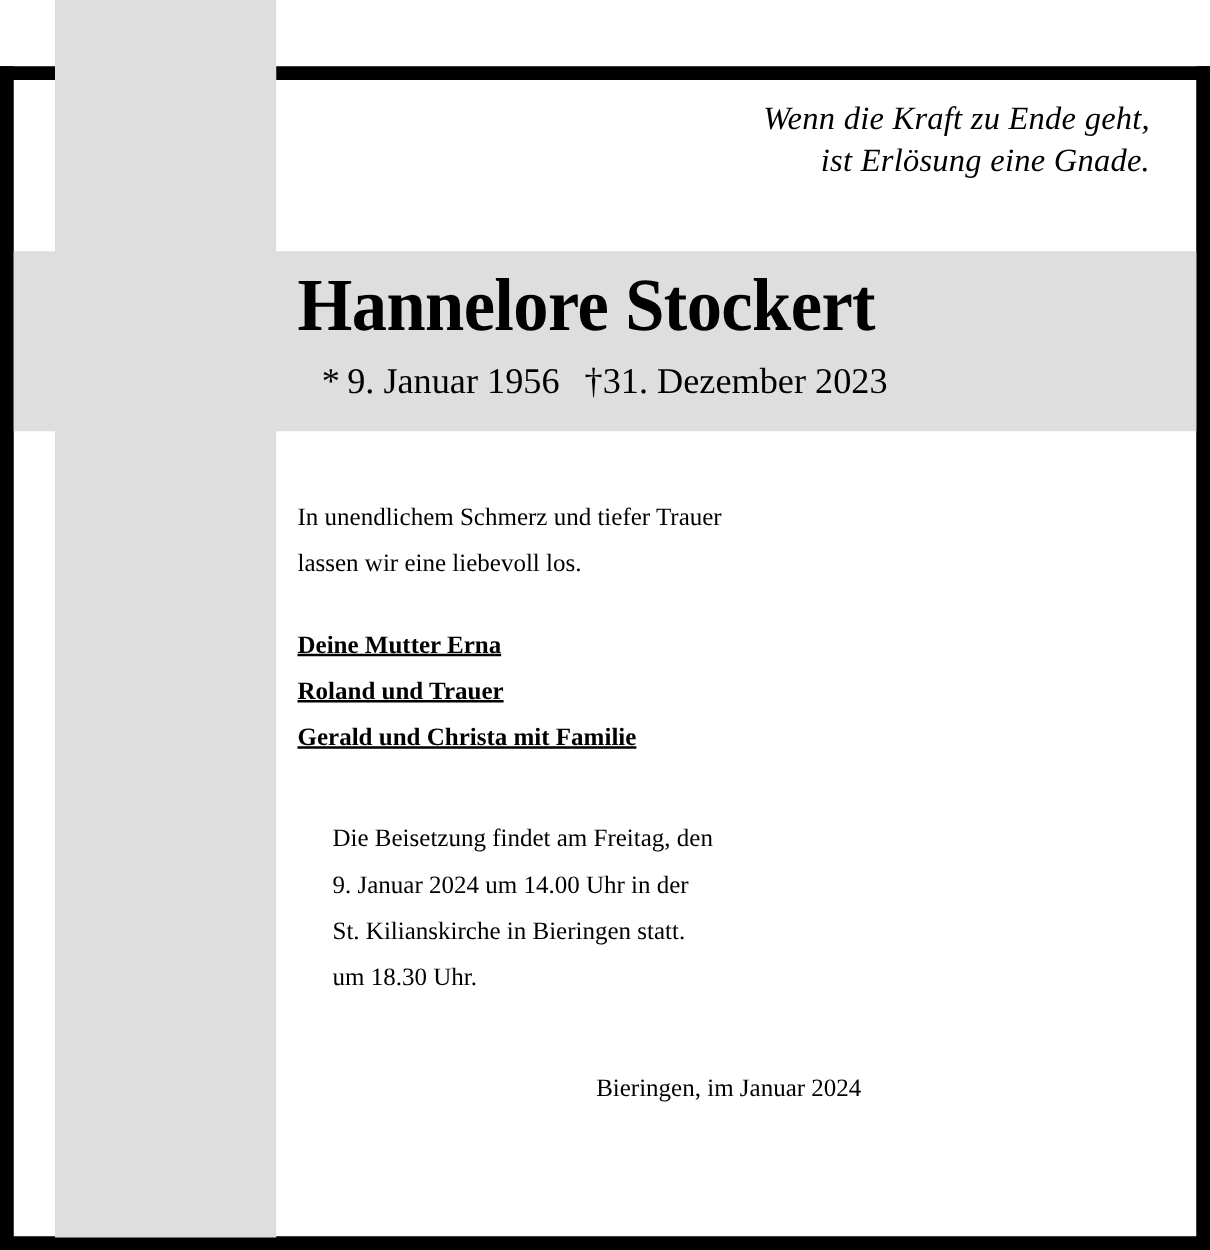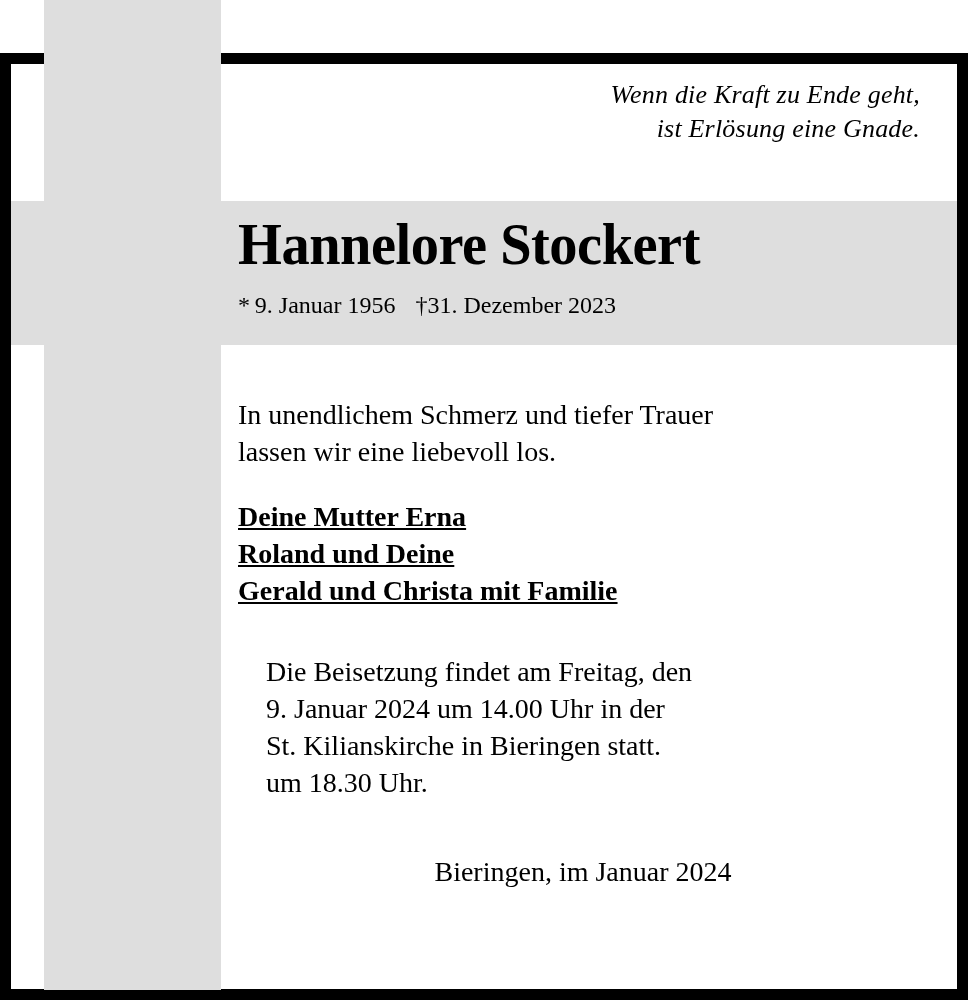--- a/index.html
+++ b/index.html
@@ -86,32 +86,33 @@
     font-size: 60px;
     font-weight: bold;
     line-height: 64px;
     letter-spacing: -0.5px;
     transform: scaleX(0.94);
     transform-origin: left center;
     white-space: nowrap;
   }
   .life-dates {
     margin-top: 12px;
-    font-size: 24px;
+    font-size: 29px;
     line-height: 34px;
     white-space: nowrap;
+    text-align: center;
   }
   .life-dates .date-gap { display: inline-block; width: 20px; }
 
   .body-text {
     position: absolute;
     left: 238px;
     top: 396px;
     width: 690px;
-    font-size: 28px;
+    font-size: 20px;
     line-height: 37px;
   }
   .para { margin: 0 0 28px 0; }
   .para:last-child { margin-bottom: 0; text-align: center; }
   .para div { white-space: nowrap; }
 
   .survivors { font-weight: bold; margin-bottom: 44px; }
   .survivors div { line-height: 37px; text-decoration: underline; }
 
   .funeral { margin-bottom: 52px; margin-left: 28px; }
@@ -144,21 +145,21 @@
 
     <div class="body-text">
 
       <div class="para mourning">
         <div>In unendlichem Schmerz und tiefer Trauer</div>
         <div>lassen wir eine liebevoll los.</div>
       </div>
 
       <div class="para survivors">
         <div>Deine Mutter Erna</div>
-        <div>Roland und Deine</div>
+        <div>Roland und Trauer</div>
         <div>Gerald und Christa mit Familie</div>
       </div>
 
       <div class="para funeral">
         <div>Die Beisetzung findet am Freitag, den</div>
         <div>9. Januar 2024 um 14.00 Uhr in der</div>
         <div>St. Kilianskirche in Bieringen statt.</div>
         <div>um 18.30 Uhr.</div>
       </div>
 

